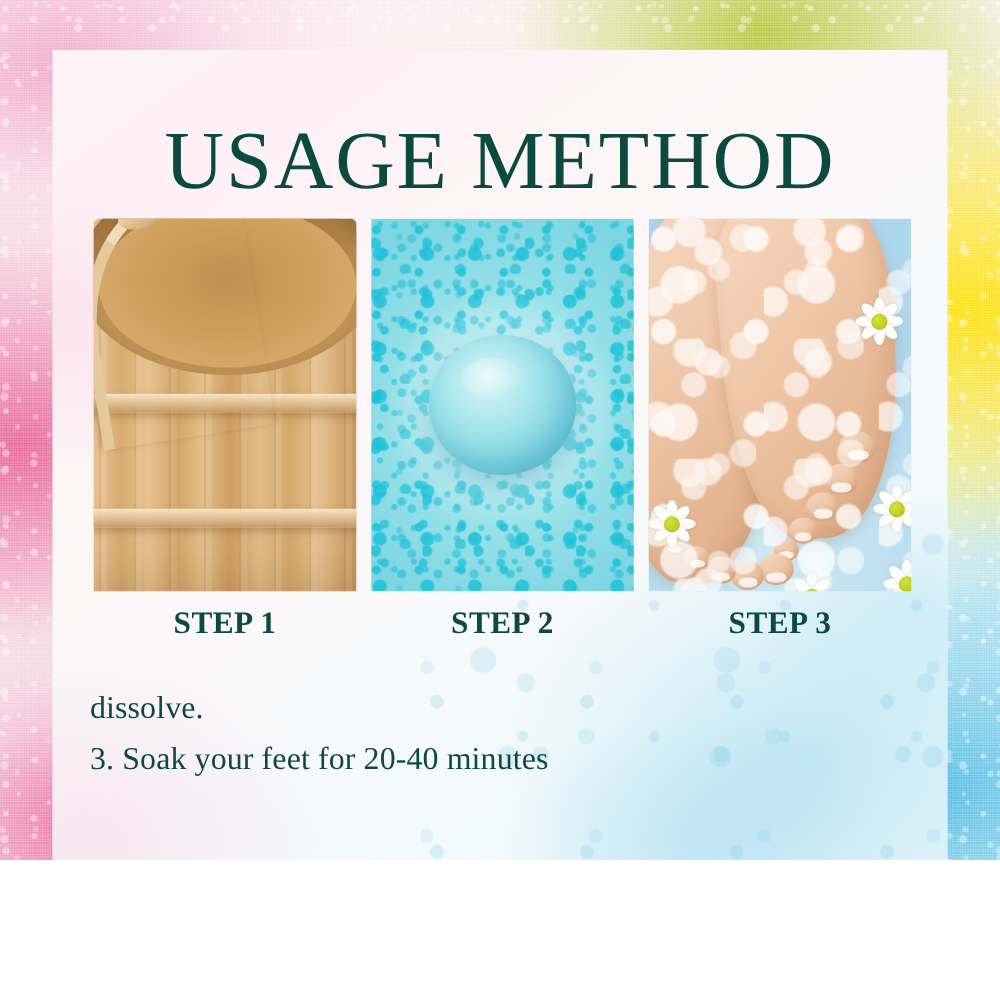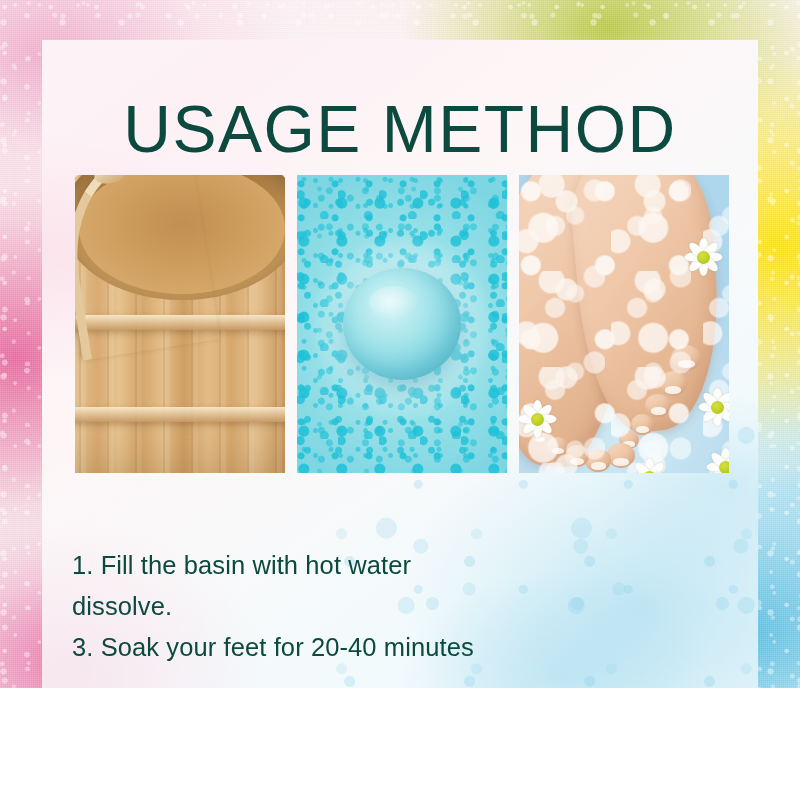--- a/index.html
+++ b/index.html
@@ -5,21 +5,21 @@
   html, body {
     margin: 0;
     padding: 0;
     background: #ffffff;
   }
   #poster {
     position: relative;
     width: 800px;
     height: 688px;
     overflow: hidden;
-    font-family: Liberation Sans, sans-serif;
+    font-family: Liberation Serif, serif;
   }
 
   
   .bg-base {
     position: absolute;
     inset: 0;
     background:
       radial-gradient(ellipse 55% 45% at 97% 36%, rgba(255,226,0,0.95) 0%, rgba(255,231,60,0.55) 38%, rgba(255,240,150,0.12) 62%, rgba(255,255,255,0) 78%),
       radial-gradient(ellipse 34% 26% at 76% 4%, rgba(176,196,38,0.85) 0%, rgba(200,214,90,0.45) 45%, rgba(255,255,255,0) 76%),
       radial-gradient(ellipse 30% 22% at 88% 12%, rgba(214,224,140,0.55) 0%, rgba(255,255,255,0) 75%),
@@ -479,21 +479,25 @@
             <div class="pet" style="transform:rotate(45deg)"></div>
           <div class="pet" style="transform:rotate(90deg)"></div>
 
           <div class="pet" style="transform:rotate(270deg)"></div>
             <div class="pet" style="transform:rotate(315deg)"></div>
           <div class="core"></div>
         </div>
       </div>
     </div>
 
+    <div class="steps-row">
+      <div class="step-label">STEP 1</div>
+      <div class="step-label">STEP 2</div>
+      <div class="step-label">STEP 3</div>
+    </div>
 
     <div class="instructions">
-      <div class="instr-line">1. Fill the basin with hot water</div>
       <div class="instr-line">dissolve.</div>
       <div class="instr-line">3. Soak your feet for 20-40 minutes</div>
     </div>
 
   </div>
 </div>
 
 </body></html>

